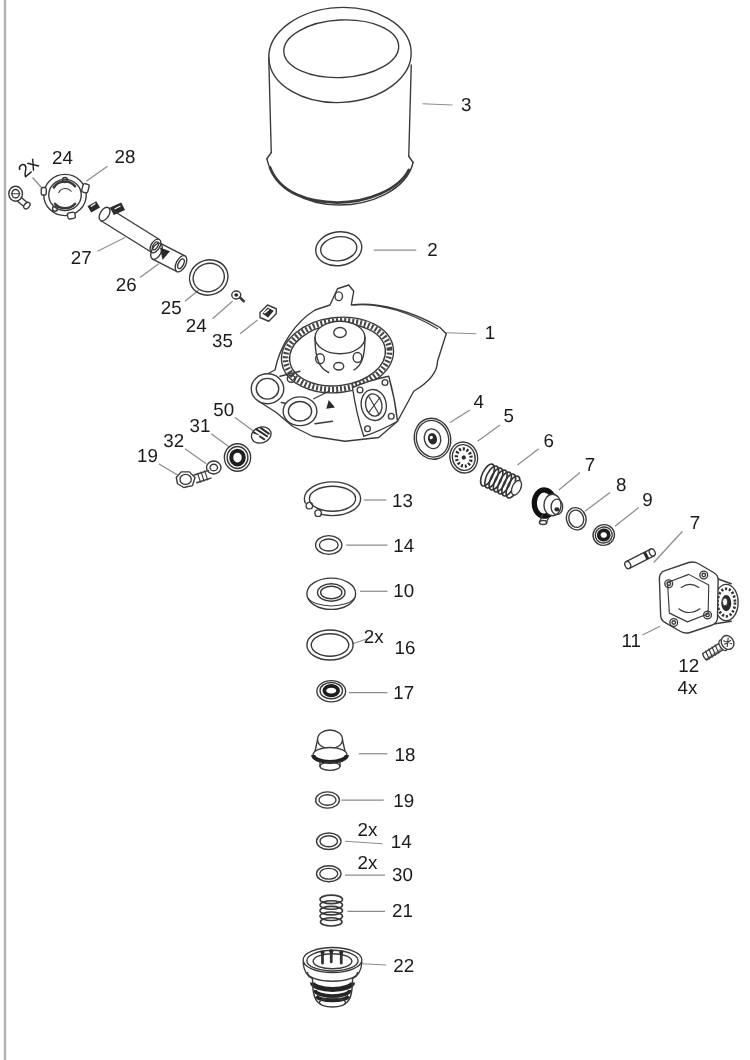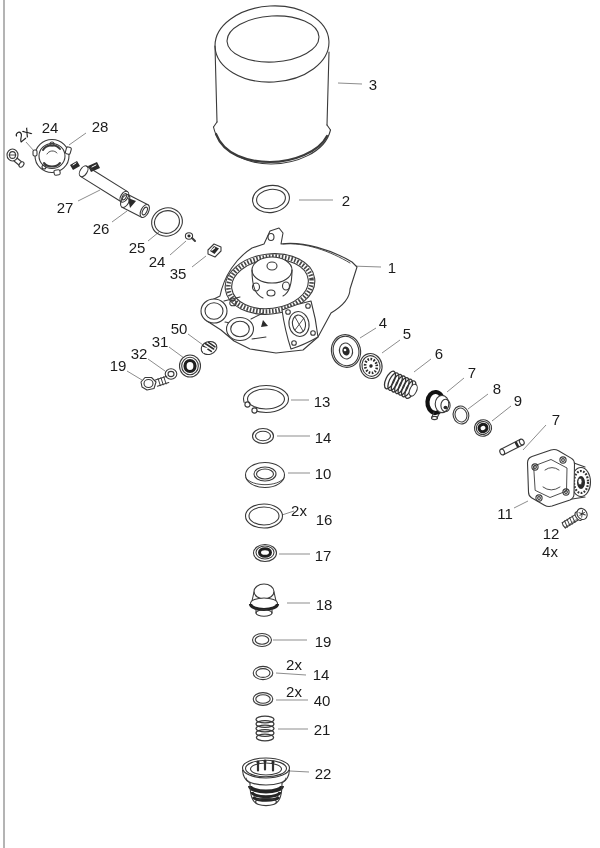--- a/index.html
+++ b/index.html
@@ -400,21 +400,21 @@
   <div class="lbl" style="left:323px;top:437px">14</div>
   <div class="lbl" style="left:323px;top:473px">10</div>
   <div class="lbl" style="left:299px;top:510px">2x</div>
   <div class="lbl" style="left:324px;top:519px">16</div>
   <div class="lbl" style="left:323px;top:555px">17</div>
   <div class="lbl" style="left:324px;top:604px">18</div>
   <div class="lbl" style="left:323px;top:641px">19</div>
   <div class="lbl" style="left:294px;top:664px">2x</div>
   <div class="lbl" style="left:321px;top:674px">14</div>
   <div class="lbl" style="left:294px;top:691px">2x</div>
-  <div class="lbl" style="left:322px;top:700px">40</div>
+  <div class="lbl" style="left:322px;top:700px">30</div>
   <div class="lbl" style="left:322px;top:729px">21</div>
   <div class="lbl" style="left:323px;top:773px">22</div>
   <div class="lbl" style="left:178px;top:273px">35</div>
   <div class="lbl" style="left:157px;top:261px">24</div>
   <div class="lbl" style="left:137px;top:247px">25</div>
   <div class="lbl" style="left:101px;top:228px">26</div>
   <div class="lbl" style="left:65px;top:207px">27</div>
   <div class="lbl" style="left:100px;top:126px">28</div>
   <div class="lbl" style="left:50px;top:127px">24</div>
   <div class="lbl rot" style="left:23px;top:134px">2x</div>

